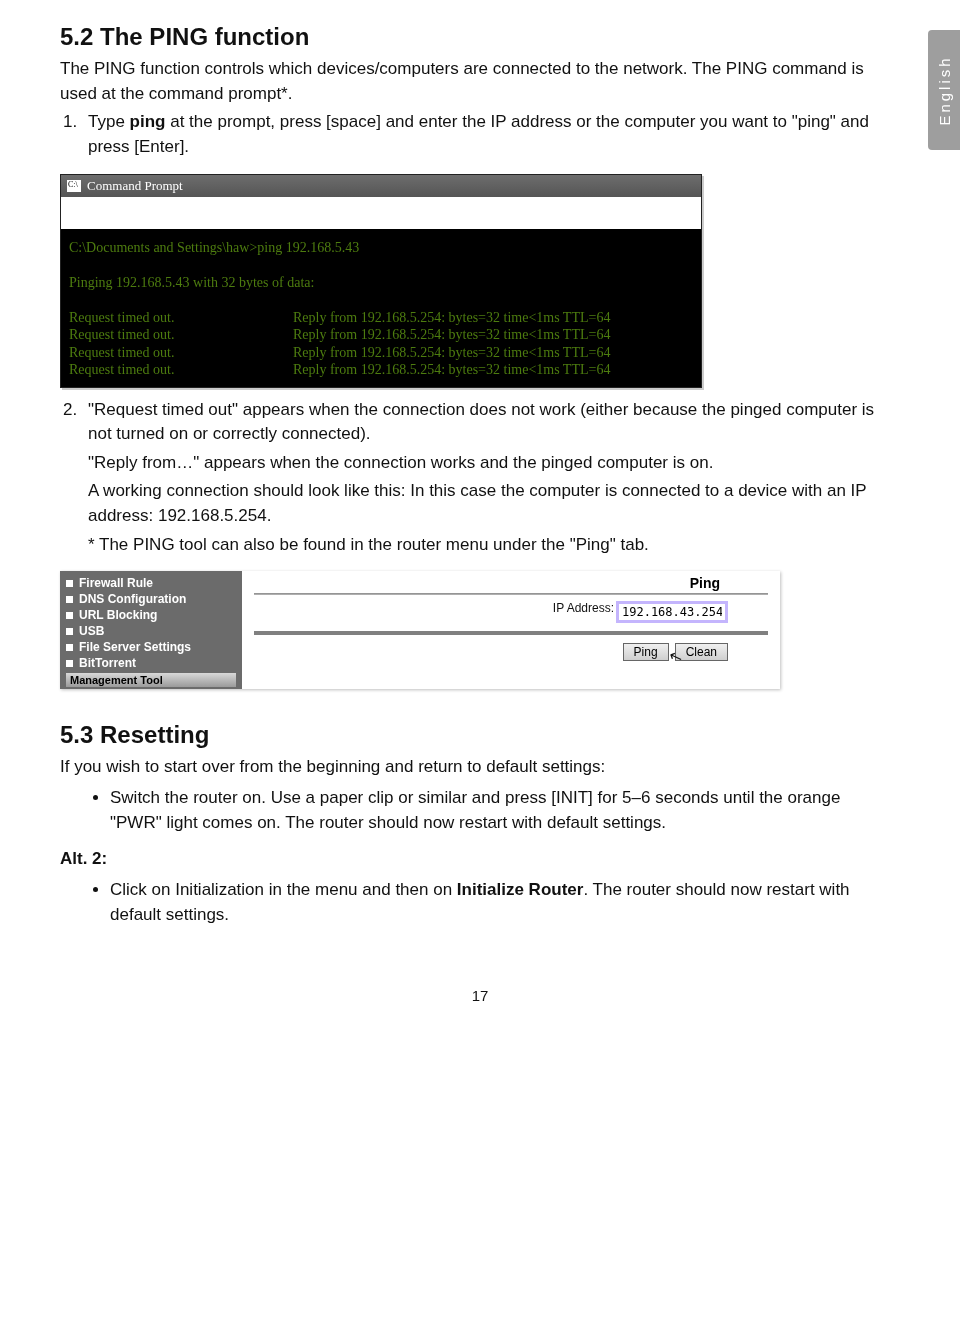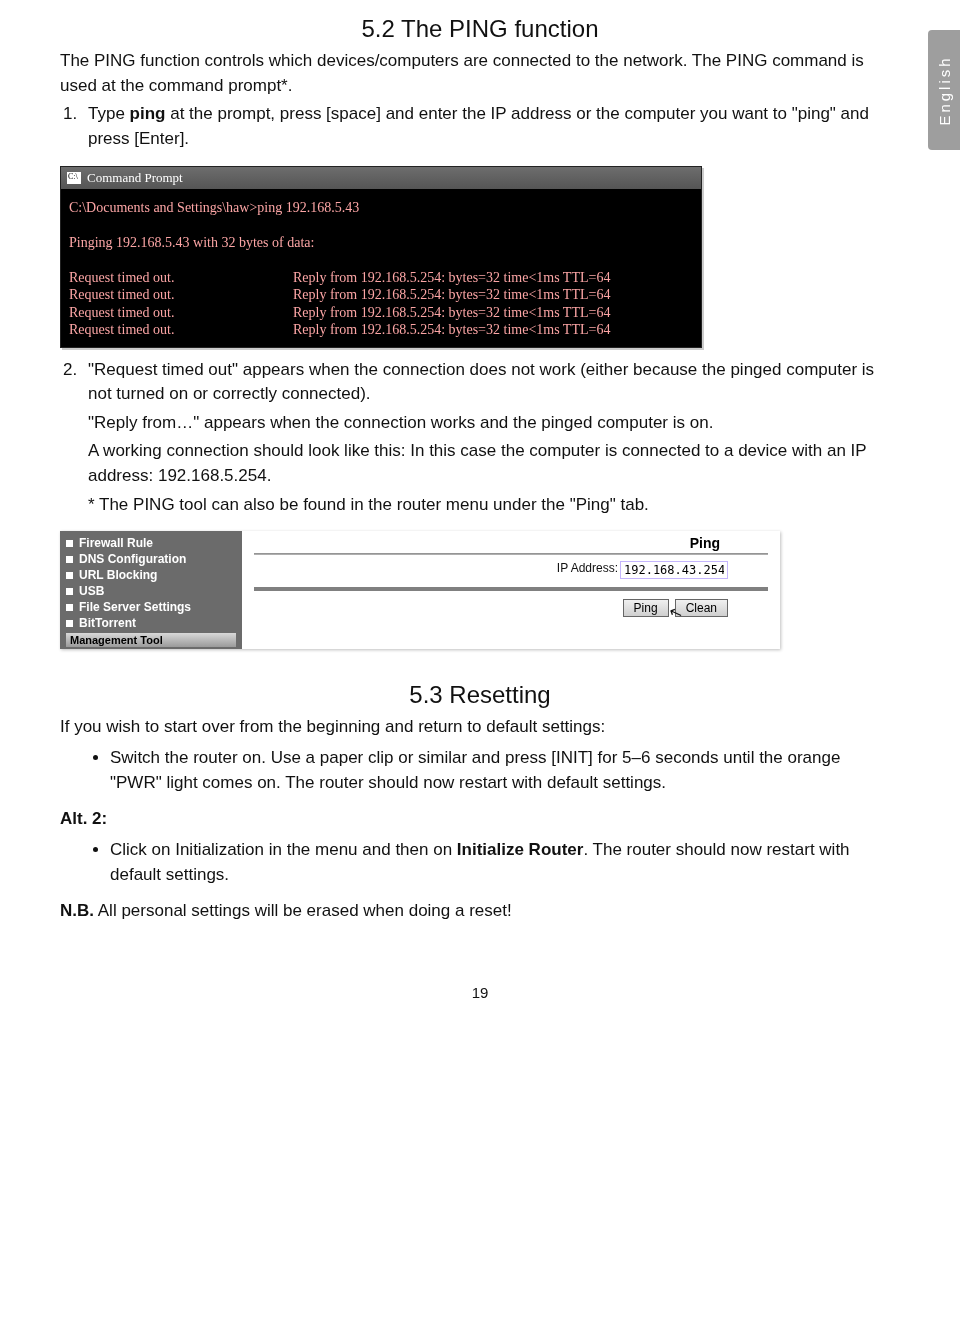--- a/index.html
+++ b/index.html
@@ -1,47 +1,47 @@
 <!DOCTYPE html>
 <html><head>
 <meta charset="utf-8">
 <style>
   body{margin:0;background:#fff;font-family:Arial,Helvetica,sans-serif;color:#111;}
   .page{width:960px;min-height:1344px;margin:0 auto;padding:15px 60px 40px 60px;box-sizing:border-box;position:relative;}
   .sidetab{position:absolute;top:30px;right:0;width:32px;height:120px;background:#9e9e9e;border-top-left-radius:4px;border-bottom-left-radius:4px;display:flex;align-items:center;justify-content:center;}
   .sidetab span{transform:rotate(-90deg);color:#fff;font-size:15px;letter-spacing:3px;white-space:nowrap;}
-  h2{font-size:24px;font-weight:400;margin:0 0 6px 0;text-align:center;}
+  h2{font-size:24px;font-weight:700;margin:8px 0 6px 0;}
   p{font-size:17px;line-height:1.45;margin:4px 0;}
   ol{margin:4px 0 14px 0;padding-left:22px;font-size:17px;line-height:1.45;}
   ol>li{margin-bottom:12px;padding-left:6px;}
   .bold{font-weight:bold;}
   ul.bul{list-style:disc;margin:6px 4px;padding-left:46px;font-size:17px;line-height:1.45;}
   ul.bul>li{margin-bottom:12px;}
 
   
   .cmdwin{width:640px;margin:10px 0 10px 0;border:1px solid #222;font-family:Liberation Serif, serif;font-size:14px;box-shadow:2px 2px 0 rgba(0,0,0,0.2);}
   .cmd-title{background:linear-gradient(#6d6d6d,#555);color:#fff;padding:3px 6px;font-size:13px;display:flex;align-items:center;gap:6px;}
   .cmd-ico{display:inline-block;width:14px;height:12px;background:#fff;position:relative;}
   .cmd-ico::after{content:"C:\\";position:absolute;font-size:8px;color:#000;left:1px;top:0;}
-  .cmd-body{background:#000;color:#fca5a5;padding:10px 8px 8px 8px;white-space:pre;line-height:1.25;}
+  .cmd-body{background:#000;color:#4d7c0f;padding:10px 8px 8px 8px;white-space:pre;line-height:1.25;margin-top:32px;}
   .cmd-row{display:flex;gap:24px;}
   .cmd-left{min-width:200px;}
 
   
   .router{width:720px;margin:14px 13px 32px 0;display:flex;font-size:12px;box-shadow:1px 1px 3px rgba(0,0,0,0.25);}
   .router-nav{width:170px;background:#6b6b6b;color:#fff;padding:4px 6px 2px 6px;}
   .router-nav .item{display:flex;align-items:center;gap:6px;padding:1px 0;font-weight:bold;}
   .router-nav .item .sq{width:7px;height:7px;background:#fff;display:inline-block;}
   .router-nav .mgmt{margin-top:2px;background:linear-gradient(#d8d8d8,#9a9a9a);color:#000;border-radius:0;padding:1px 4px;font-weight:bold;font-size:11px;}
   .router-main{flex:1;background:#fff;position:relative;padding:4px 12px 10px 12px;}
   .router-main .title{text-align:right;padding-right:48px;font-weight:bold;font-size:14px;color:#000;}
   .router-main .hr1{height:2px;background:linear-gradient(#888,#bbb);margin:2px 0 6px 0;}
   .router-main .row{display:flex;justify-content:flex-end;gap:2px;padding-right:40px;}
   .router-main label{font-size:12px;}
-  .router-main input.ip{width:100px;font-family:monospace;font-size:12px;padding:1px 3px;border:1px solid #c4b5fd;background:#fff;}
+  .router-main input.ip{width:100px;font-family:monospace;font-size:12px;padding:1px 3px;border:3px solid #c4b5fd;background:#fff;}
   .router-main .hr2{height:4px;background:#808080;margin:8px 0 8px 0;}
   .btns{display:flex;gap:6px;justify-content:flex-end;padding-right:40px;position:relative;}
   .btn{font-size:12px;padding:1px 10px;border:1px solid #666;background:linear-gradient(#f0f0f0,#cfcfcf);cursor:pointer;}
   .cursor{position:absolute;right:86px;top:8px;font-size:16px;line-height:0.7;transform:rotate(-20deg);}
 
   .pgnum{text-align:center;font-size:15px;margin-top:60px;}
 </style>
 </head>
 <body>
 
@@ -136,16 +136,15 @@
     <li>Switch the router on. Use a paper clip or similar and press [INIT] for 5–6 seconds until the orange "PWR" light comes on.  The router should now restart with default settings.</li>
   </ul>
 
   <p class="bold">Alt. 2:</p>
   <ul class="bul">
     <li>
       <span>Click on Initialization in the menu and then on </span><span class="bold">Initialize Router</span><span>. The router should now restart with default settings.</span>
     </li>
   </ul>
 
-  <p><span class="bold">N.B.</span><span> All personal settings will be erased when doing a reset!</span></p>
 
-  <div class="pgnum">19</div>
+  <div class="pgnum">17</div>
 </div>
 
 </body></html>

